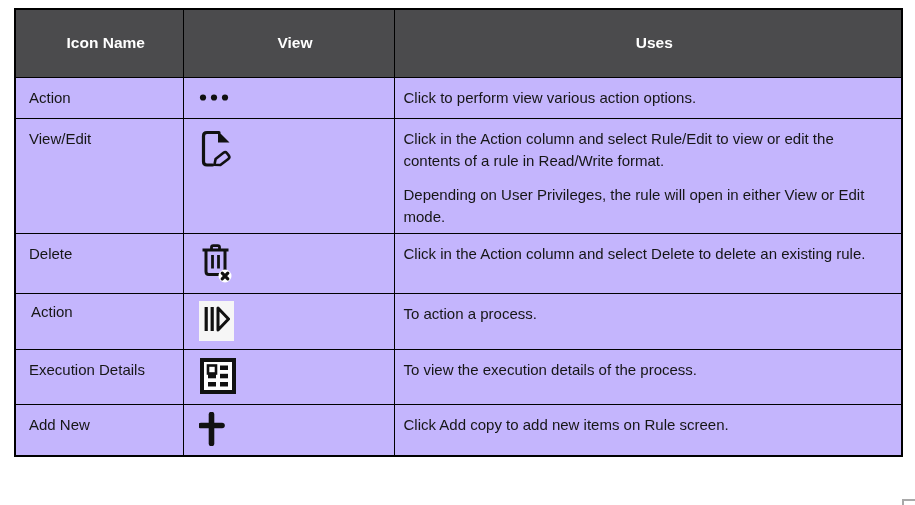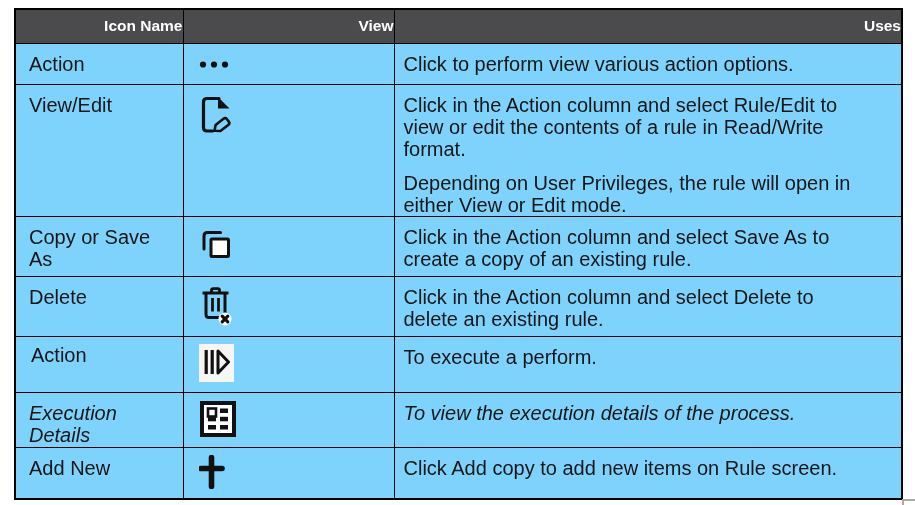--- a/index.html
+++ b/index.html
@@ -17,38 +17,38 @@
     border-collapse: collapse;
     table-layout: fixed;
     border: 2px solid #000;
   }
   th, td { border: 1px solid #000; vertical-align: top; }
   thead th {
     background: #4b4b4d;
     color: #fff;
     font-size: 15.5px;
     font-weight: bold;
-    text-align: right;
-    height: 34px;
+    text-align: center;
+    height: 68px;
     vertical-align: middle;
     padding: 0 0 0 13px;
   }
-  td { font-size: 20px; color: #161616; line-height: 22px; background:#7dd3fc; }
+  td { font-size: 15px; color: #161616; line-height: 22px; background:#c4b5fd; }
   td.c-name { padding: 9px 6px 0 13px; }
   td.c-icon { padding: 7px 0 0 15px; }
   td.c-uses { padding: 9px 20px 0 9px; }
   td.c-uses p { margin: 0; max-width: 464px; }
   td.c-uses p + p { margin-top: 12px; }
 
   tr.row-action   { height: 41px; }
   tr.row-viewedit { height: 115px; margin-left: 21px; }
   tr.row-copy     { height: 60px; }
   tr.row-delete   { height: 60px; margin-top: 27px; }
   tr.row-execute  { height: 56px; }
-  tr.row-execdet  { height: 55px; font-style: italic; }
+  tr.row-execdet  { height: 55px; }
   tr.row-addnew   { height: 52px; }
 
   .dots { margin-top: 8px; }
   .icon-bg { display: inline-block; background: #f6f6f6; padding: 3px 4px 1px 4px; }
   svg .stroke { stroke: #111; fill: none; }
   svg .fill { fill: #111; }
 
   .corner-mark {
     position: absolute;
     left: 902px; top: 499px;
@@ -103,34 +103,20 @@
             </g>
           </svg>
         </span>
       </td>
       <td class="c-uses">
         <p>Click in the Action column and select Rule/Edit to view or edit the contents of a rule in Read/Write format.</p>
         <p>Depending on User Privileges, the rule will open in either View or Edit mode.</p>
       </td>
     </tr>
 
-    <tr class="row-copy">
-      <td class="c-name">Copy or Save As</td>
-      <td class="c-icon">
-        <span>
-          <svg width="34" height="36" viewBox="0 0 34 36" style="margin-top:3px">
-            <path class="stroke" stroke-width="3" stroke-linecap="round" d="M5,22 V9 Q5,5.5 8.5,5.5 H21.5"></path>
-            <rect x="12" y="12" width="17.5" height="17.5" rx="1" fill="#fff" stroke="#111" stroke-width="3"></rect>
-          </svg>
-        </span>
-      </td>
-      <td class="c-uses">
-          <p>Click in the Action column and select Save As to create a copy of an existing rule.</p>
-        </td>
-    </tr>
 
     <tr class="row-delete">
       <td class="c-name">Delete</td>
       <td class="c-icon">
         <span>
           <svg width="34" height="40" viewBox="0 0 34 40" style="margin-top:2px">
             <path class="stroke" stroke-width="2.8" d="M12.5,6 V4.2 Q12.5,2.6 14.2,2.6 H18.8 Q20.5,2.6 20.5,4.2 V6"></path>
             <line x1="3.5" y1="7" x2="29.5" y2="7" stroke="#111" stroke-width="3"></line>
             <path class="stroke" stroke-width="3" d="M7,7 V28.5 Q7,31.5 10,31.5 H23 Q26,31.5 26,28.5 V7"></path>
             <line x1="13.5" y1="12" x2="13.5" y2="25.5" stroke="#111" stroke-width="2.8"></line>
@@ -150,21 +136,21 @@
       <td class="c-icon">
         <span class="icon-bg">
           <svg width="27" height="30" viewBox="0 0 27 30">
             <line x1="3.2" y1="3" x2="3.2" y2="27" stroke="#111" stroke-width="3.2"></line>
             <line x1="9.2" y1="3" x2="9.2" y2="27" stroke="#111" stroke-width="3.2"></line>
             <path class="stroke" stroke-width="3" stroke-linejoin="round" d="M15,4 V26 L25.5,15 Z"></path>
           </svg>
         </span>
       </td>
       <td class="c-uses">
-          <p>To execute a perform.</p>
+          <p>To action a process.</p>
         </td>
     </tr>
 
     <tr class="row-execdet">
       <td class="c-name">Execution Details</td>
       <td class="c-icon">
         <span>
           <svg width="38" height="38" viewBox="0 0 38 38">
             <rect x="3" y="3" width="32" height="32" fill="#fff" stroke="#111" stroke-width="4"></rect>
             <rect x="9" y="8.5" width="8" height="8" fill="none" stroke="#111" stroke-width="2.6"></rect>

